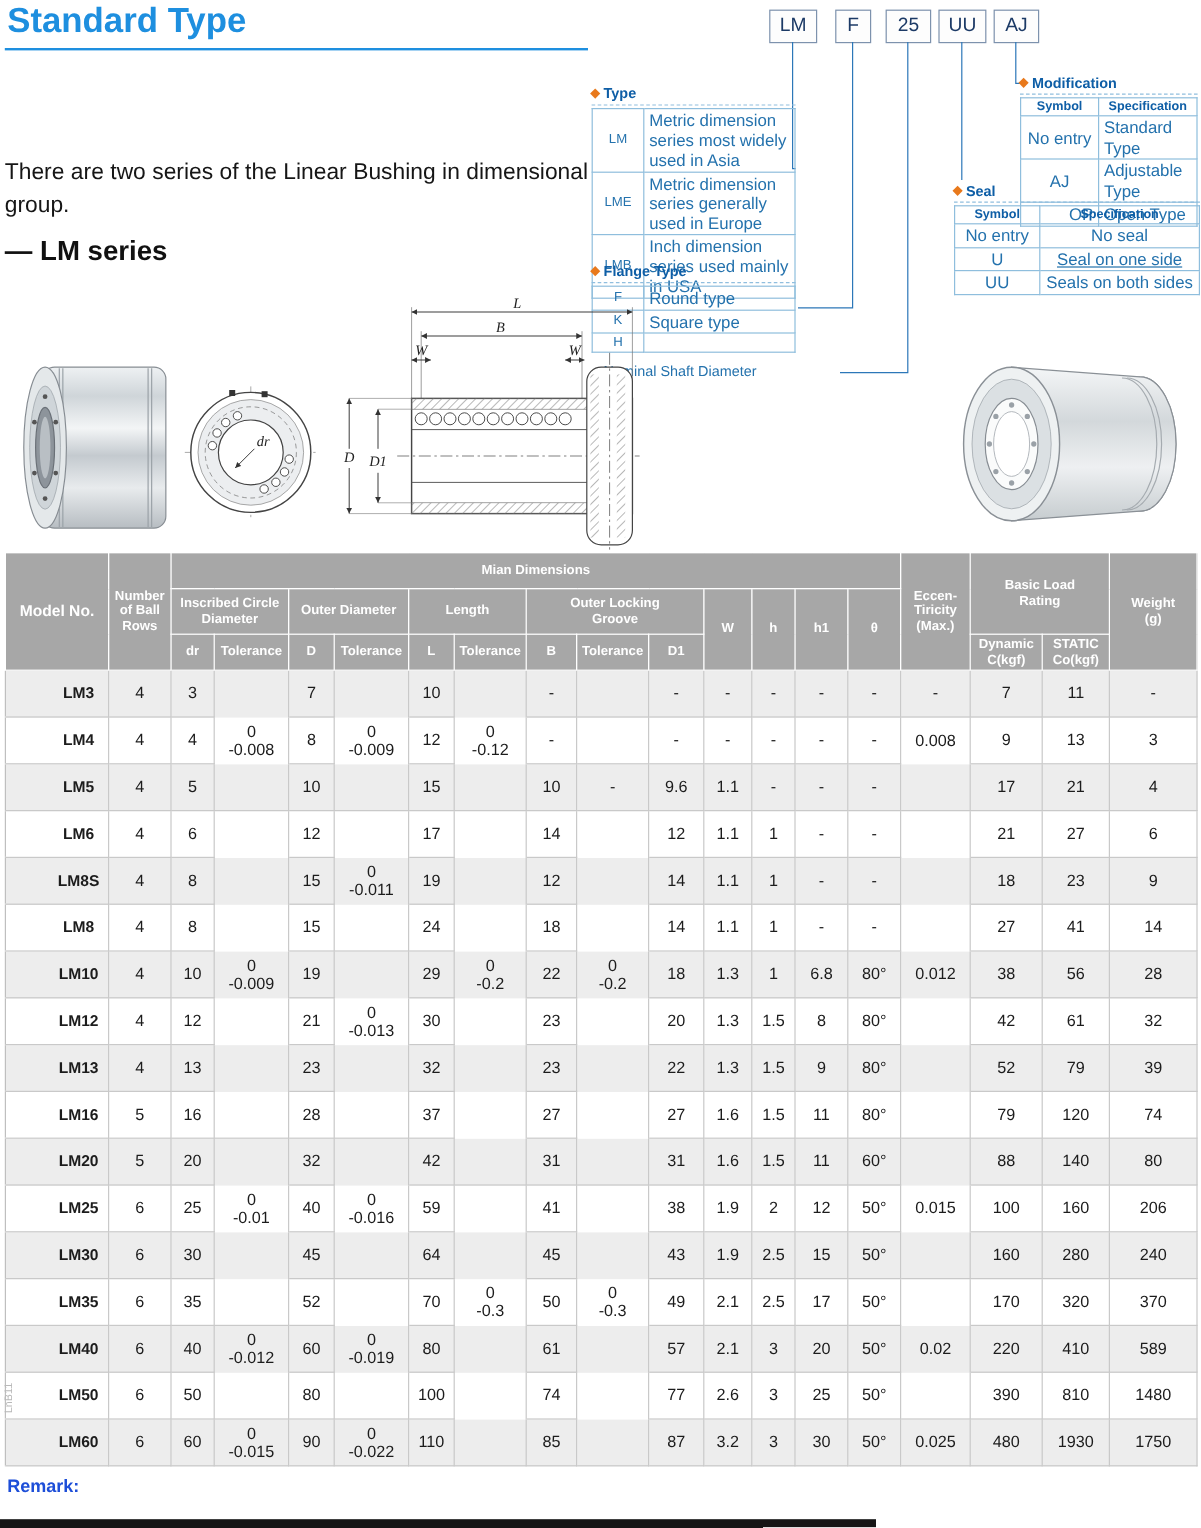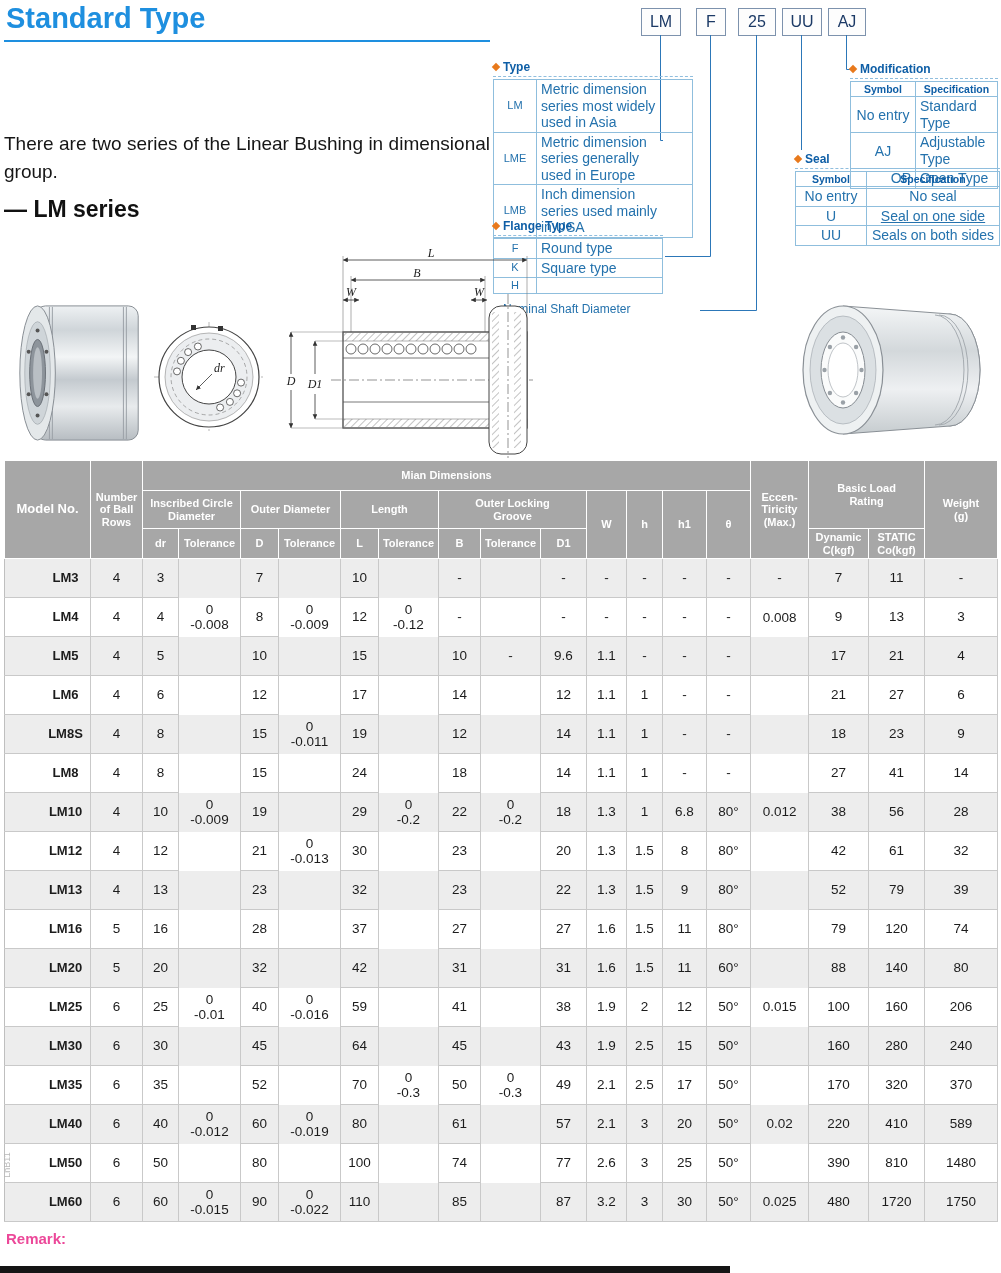--- a/index.html
+++ b/index.html
@@ -35,21 +35,21 @@
   .spec th{background:#a7a7a7;color:#fff;border:1px solid #fff;font-size:11px;font-weight:bold;
            padding:0 1px;line-height:1.15;white-space:pre-line;}
   .spec th.big{font-size:13px;}
   .spec td{border-right:1px solid #c9c9c9;border-bottom:1px solid #c9c9c9;text-align:center;
            font-size:13.5px;color:#1c1c1c;height:38px;padding:0;line-height:1.12;white-space:pre-line;}
   .spec td.nb{border-bottom:none;}
   .spec td.model{font-weight:bold;font-size:13px;padding-left:36px;}
   .spec tbody tr:nth-child(odd){background:#ededed;}
 
   
-  .remark-title{position:absolute;left:6px;top:1230px;font-size:15px;font-weight:bold;color:#ec4899;}
+  .remark-title{position:absolute;left:6px;top:1230px;font-size:15px;font-weight:bold;color:#1d4ed8;}
   .remark-note{position:absolute;left:6px;top:1247px;font-size:15.5px;color:#111;}
   .bottom-bar{position:absolute;left:0;top:1266px;width:730px;height:7px;background:#151515;}
   .watermark{position:absolute;left:-6px;top:1160px;color:#b9b9b9;font-size:9px;transform:rotate(-90deg);}
 
   .dim{font:italic 12px "Liberation Serif",serif;fill:#222;}
   svg{display:block;}
 </style>
 </head>
 <body>
 
@@ -68,21 +68,21 @@
   <svg class="abs" style="left:0;top:0;pointer-events:none;" width="1001" height="340">
     <g stroke="#2c77b8" stroke-width="1" fill="none">
       <path d="M660.5,35 V140.5 H663"></path>
       <path d="M710.5,35 V256.5 H665"></path>
       <path d="M756.5,35 V310.5 H700"></path>
       <path d="M801.5,35 V150"></path>
       <path d="M846.5,35 V69.5 H850"></path>
     </g>
   </svg>
 
-  <div class="mini" style="left:493px;top:60px;width:200px;">
+  <div class="mini" style="left:493px;top:71px;width:170px;">
     <div class="mini-label">
       <span class="diamond"></span>
       <span>Type</span>
     </div>
     <table class="bluetab">
       <tbody>
           <tr>
             <td class="sym">LM</td>
             <td class="pre">Metric dimension
 series most widely
@@ -766,21 +766,21 @@
           <td></td>
           <td>85</td>
           <td></td>
           <td>87</td>
           <td>3.2</td>
           <td>3</td>
           <td>30</td>
           <td>50°</td>
           <td>0.025</td>
           <td>480</td>
-          <td>1720</td>
+          <td>1930</td>
           <td>1750</td>
         </tr>
       </tbody>
   </table>
 
   <div class="remark-title">Remark:</div>
 
   <div class="bottom-bar"></div>
   <div class="watermark">LnB11</div>
 </div>

